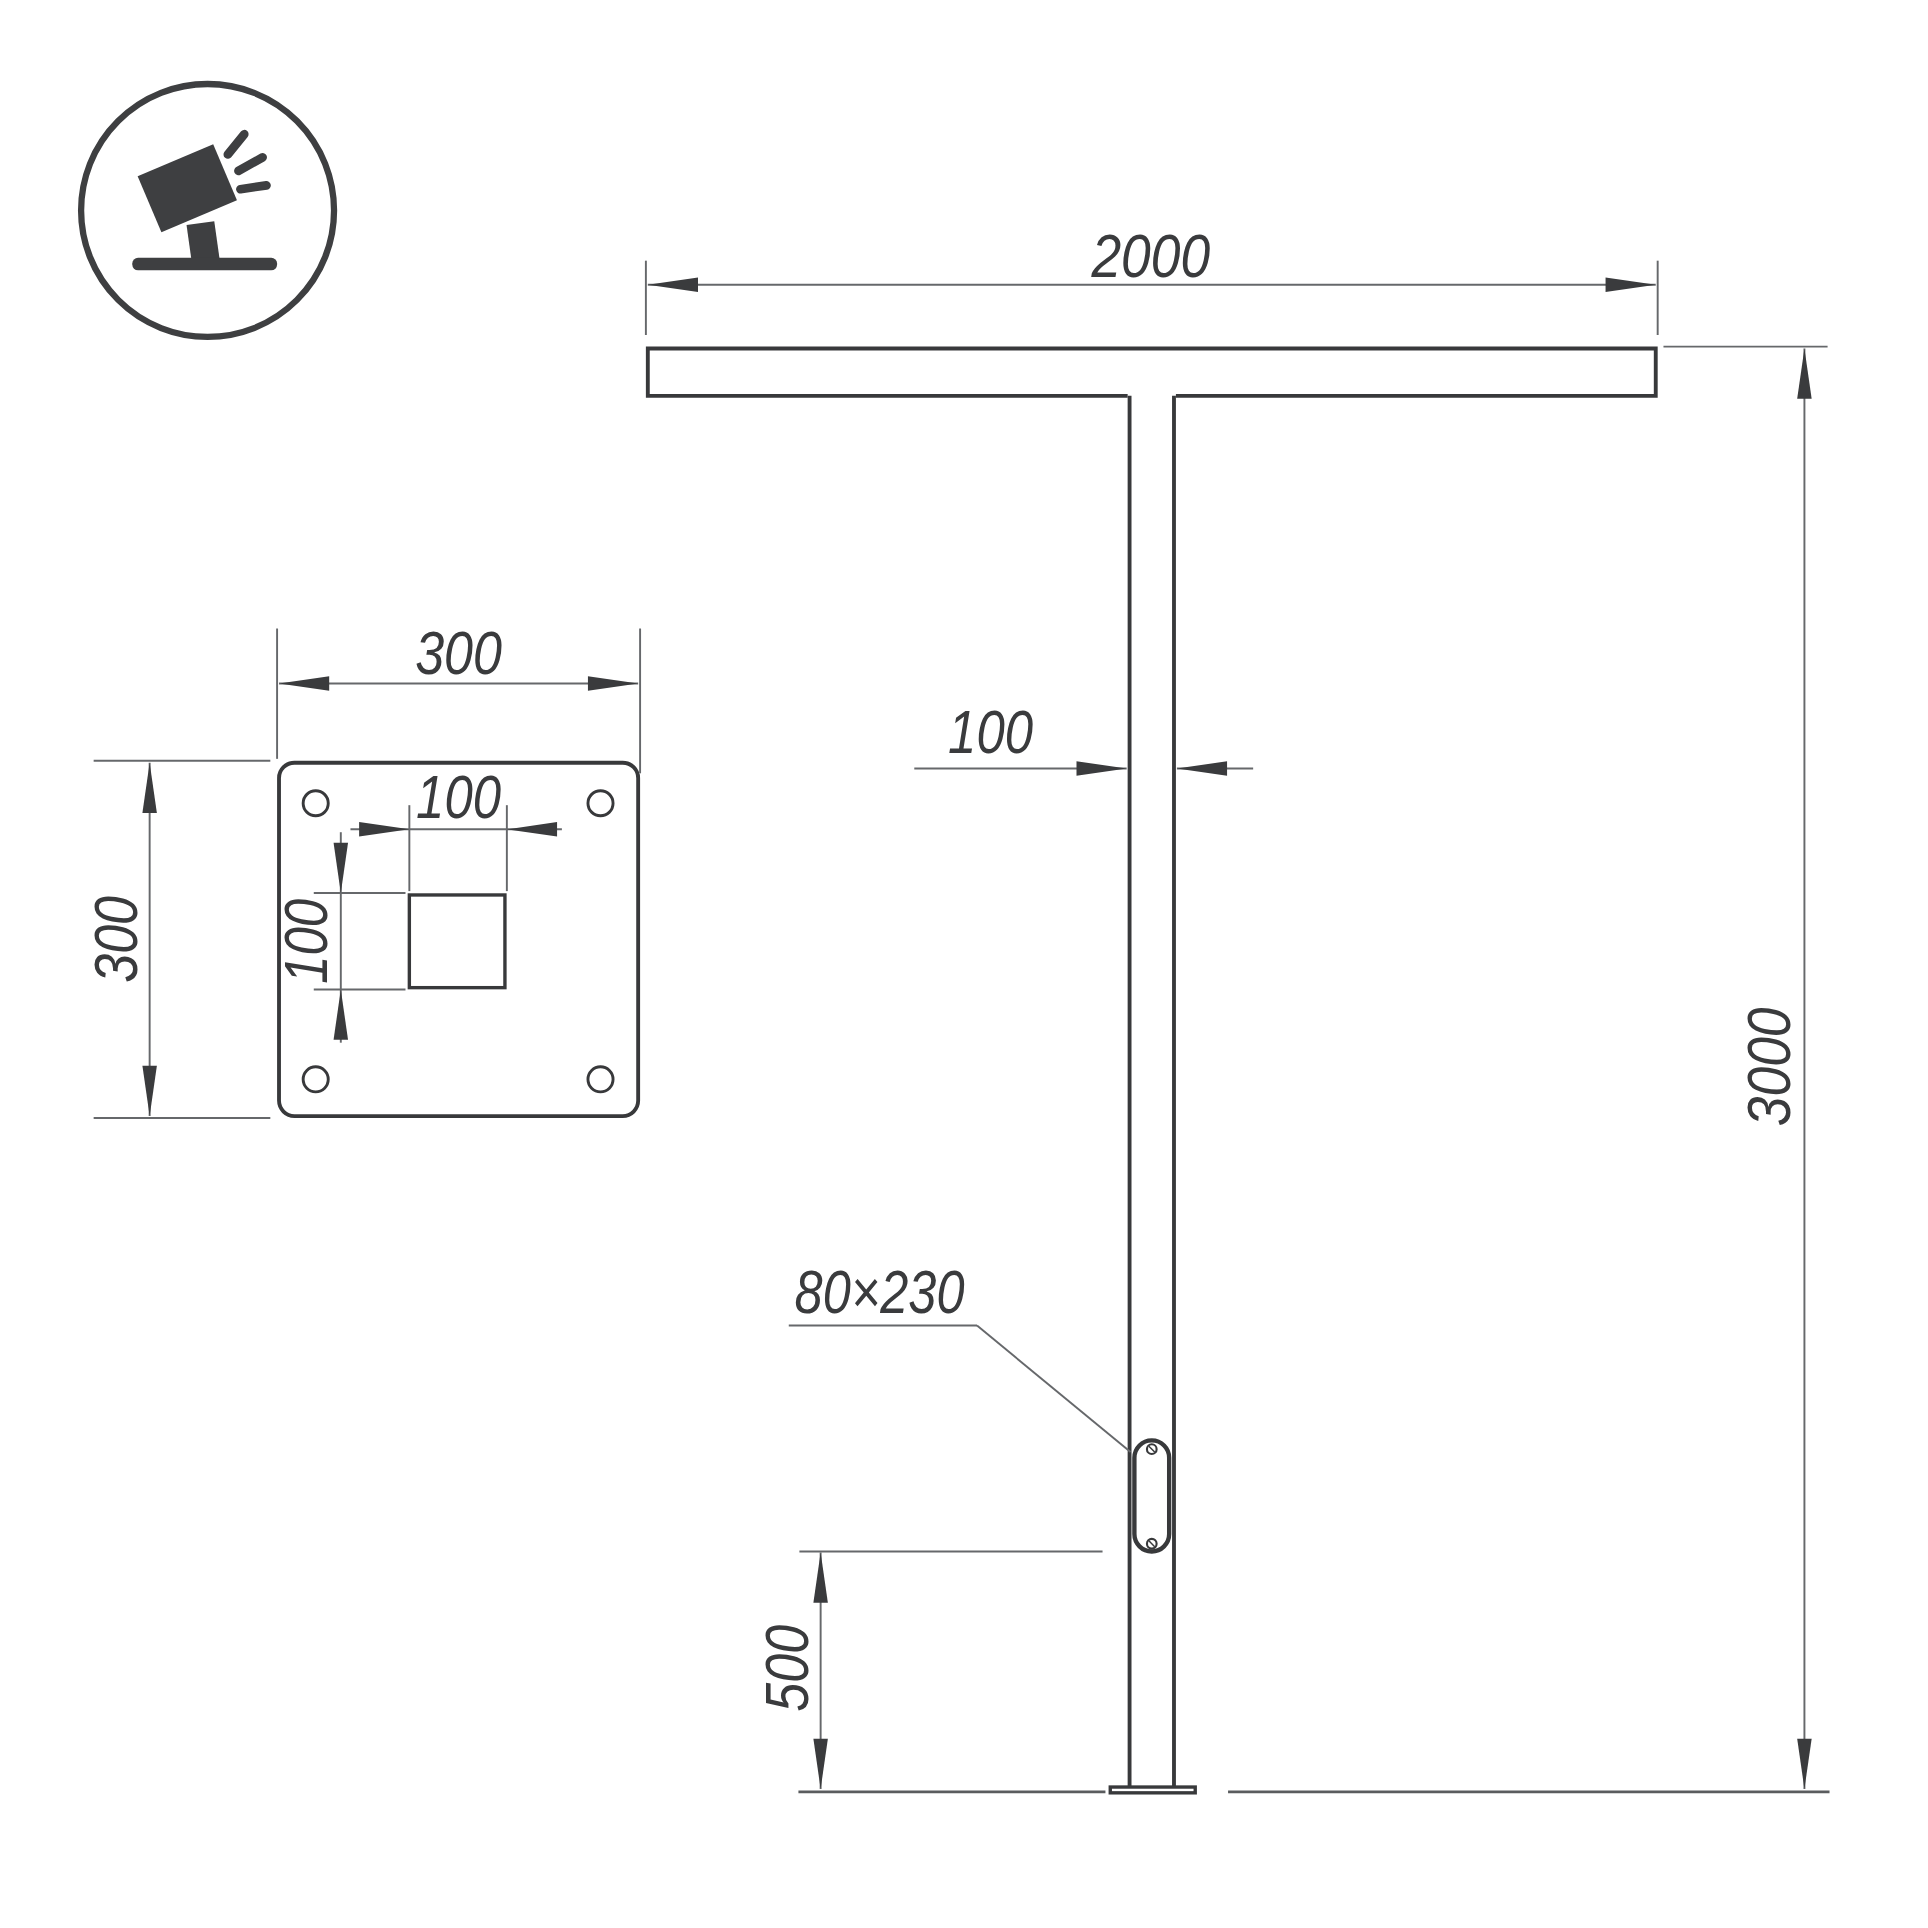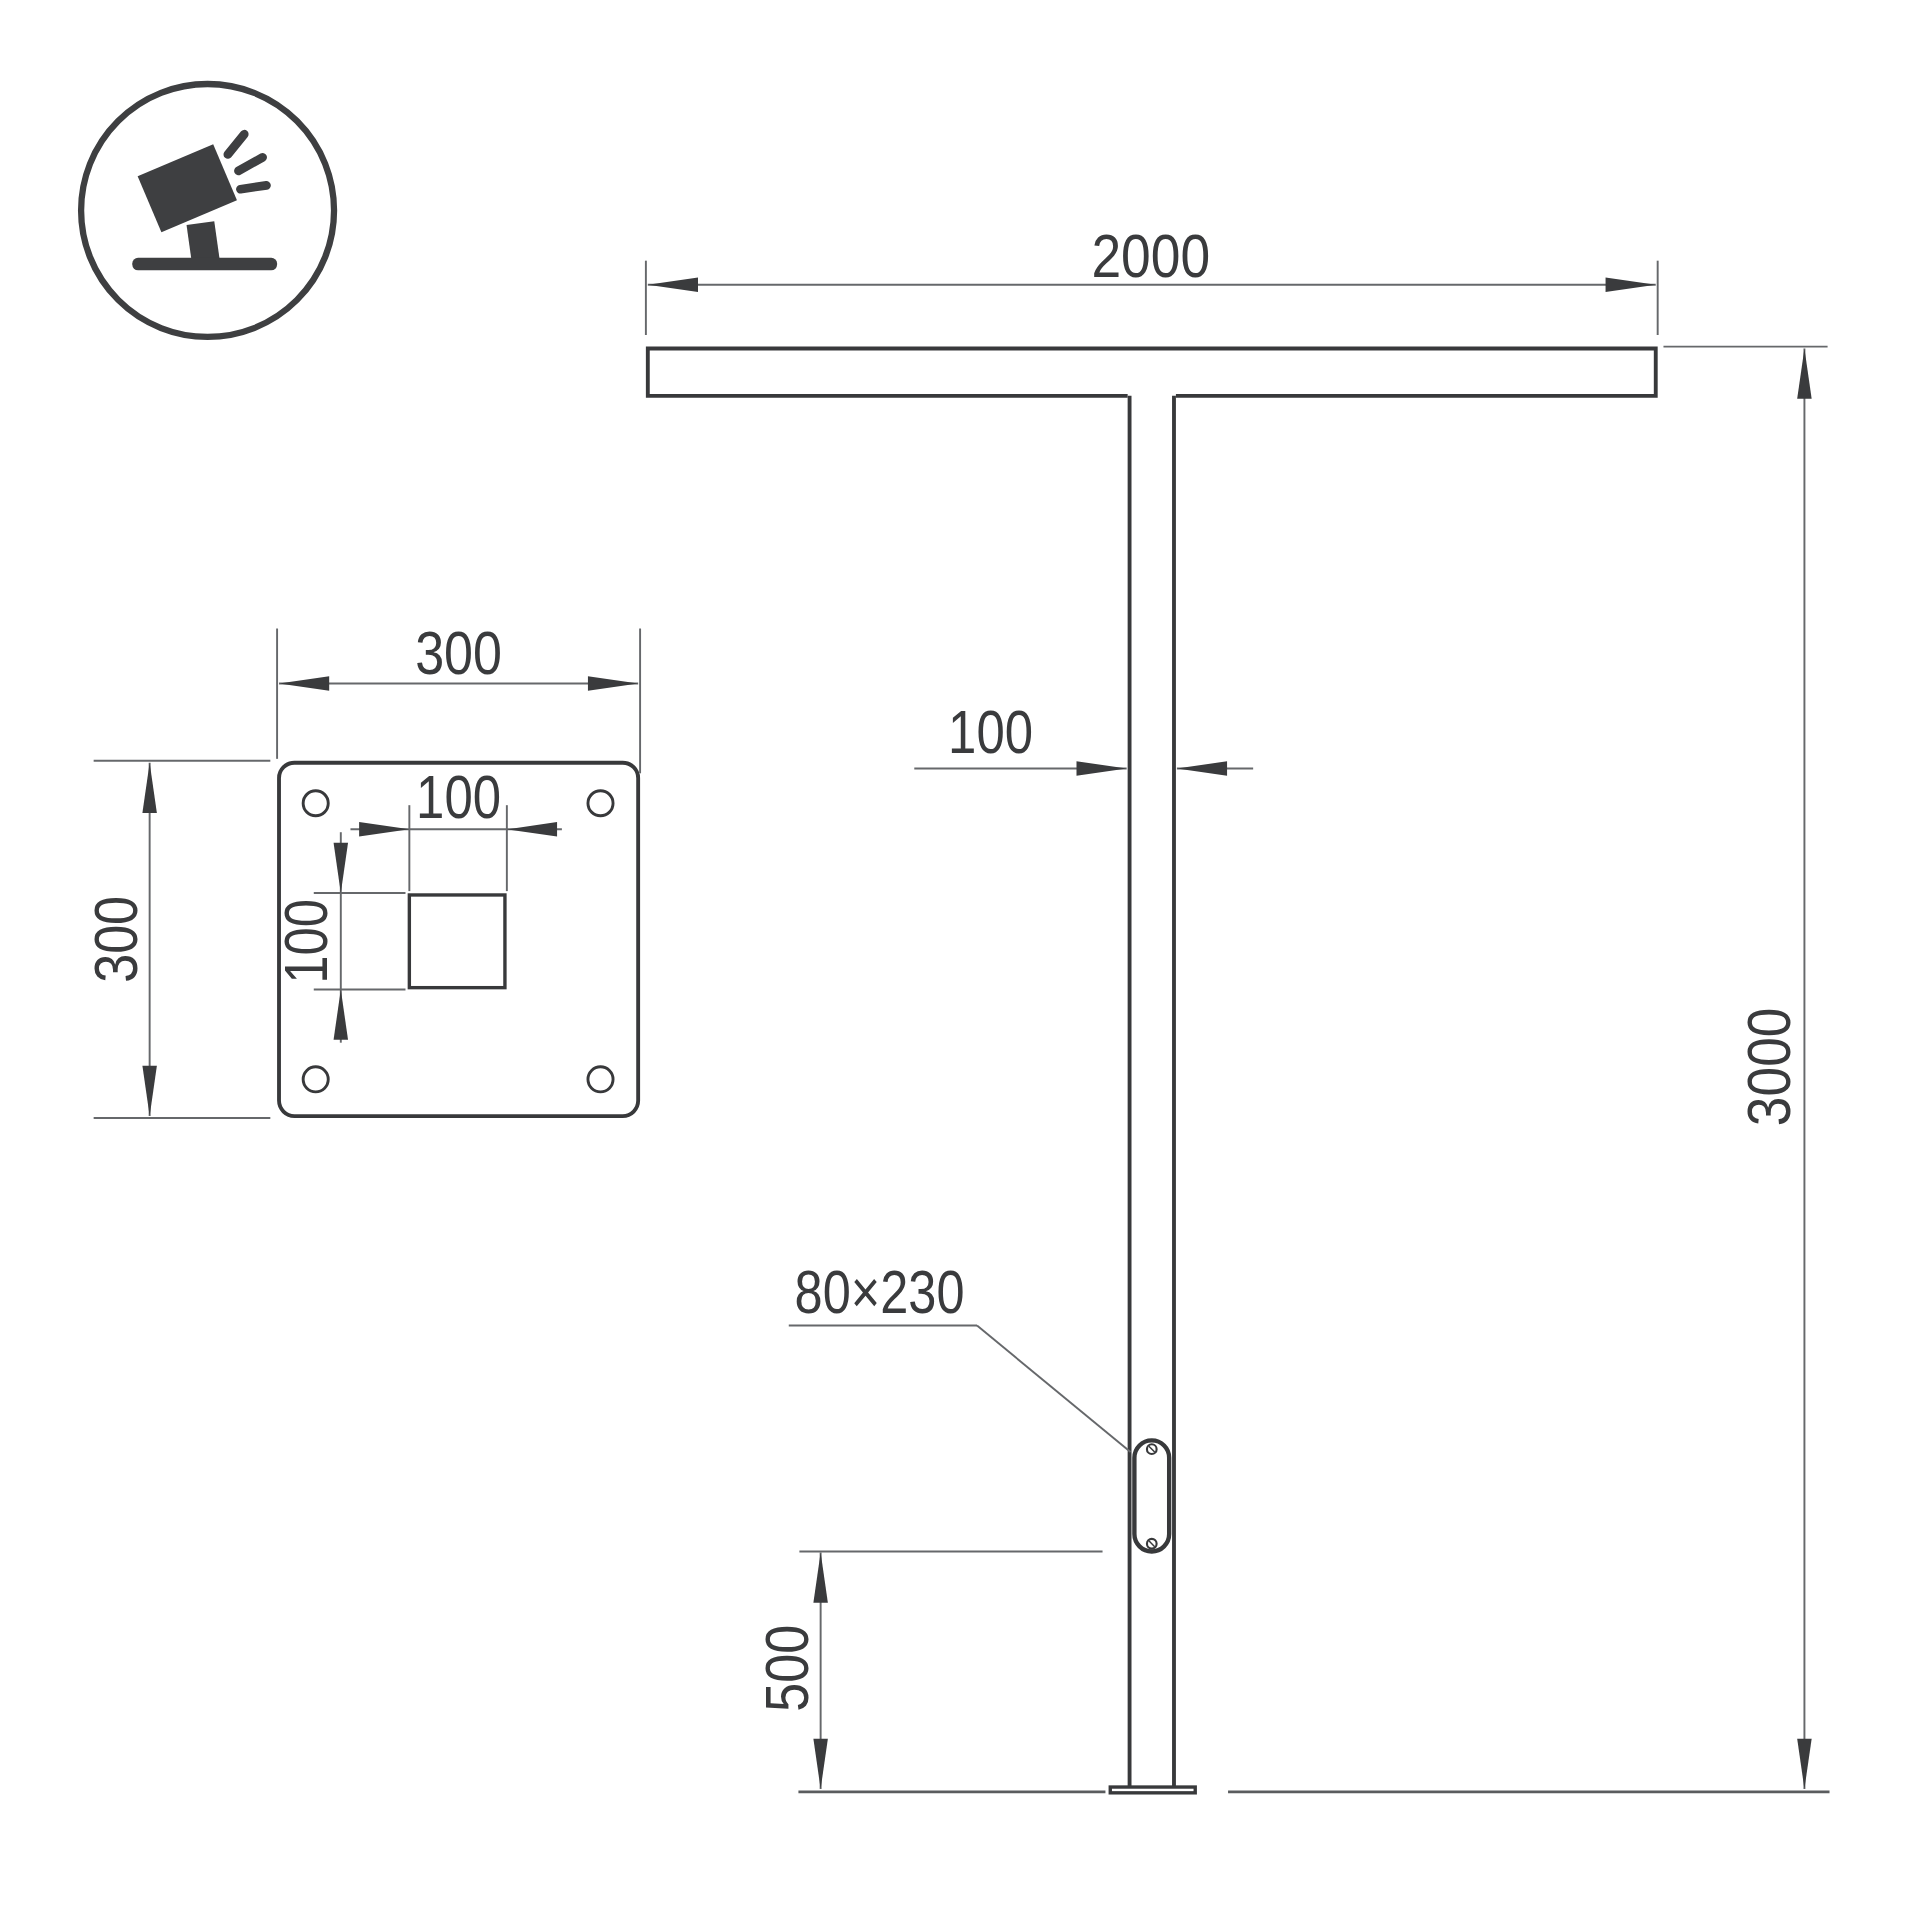--- a/index.html
+++ b/index.html
@@ -1,16 +1,16 @@
 <!DOCTYPE html>
 <html><head>
 <meta charset="utf-8">
 <style>
   html,body{margin:0;padding:0;background:#ffffff;}
-  .canvas{width:1928px;height:1928px;position:relative;background:#ffffff;overflow:hidden;}
+  .canvas{width:1928px;height:1928px;position:relative;background:#ffffff;overflow:hidden;font-style:italic;}
   svg{display:block;}
   .obj{stroke:#38393b;stroke-width:4;fill:none;stroke-linecap:butt;}
   .obj-fillw{stroke:#38393b;fill:#ffffff;}
   .dim{stroke:#66686b;stroke-width:2;fill:none;}
   .ground{stroke:#5a5c5e;stroke-width:3;fill:none;}
   .arrow{fill:#3a3b3d;stroke:none;}
   .dim-text{font-family:"Liberation Sans","DejaVu Sans",sans-serif;font-size:64px;fill:#3a3b3d;}
   .icon-fill{fill:#3e3f41;stroke:none;}
   .icon-stroke{stroke:#3e3f41;fill:none;}
   .ray{stroke:#3e3f41;stroke-width:9;stroke-linecap:round;fill:none;}

